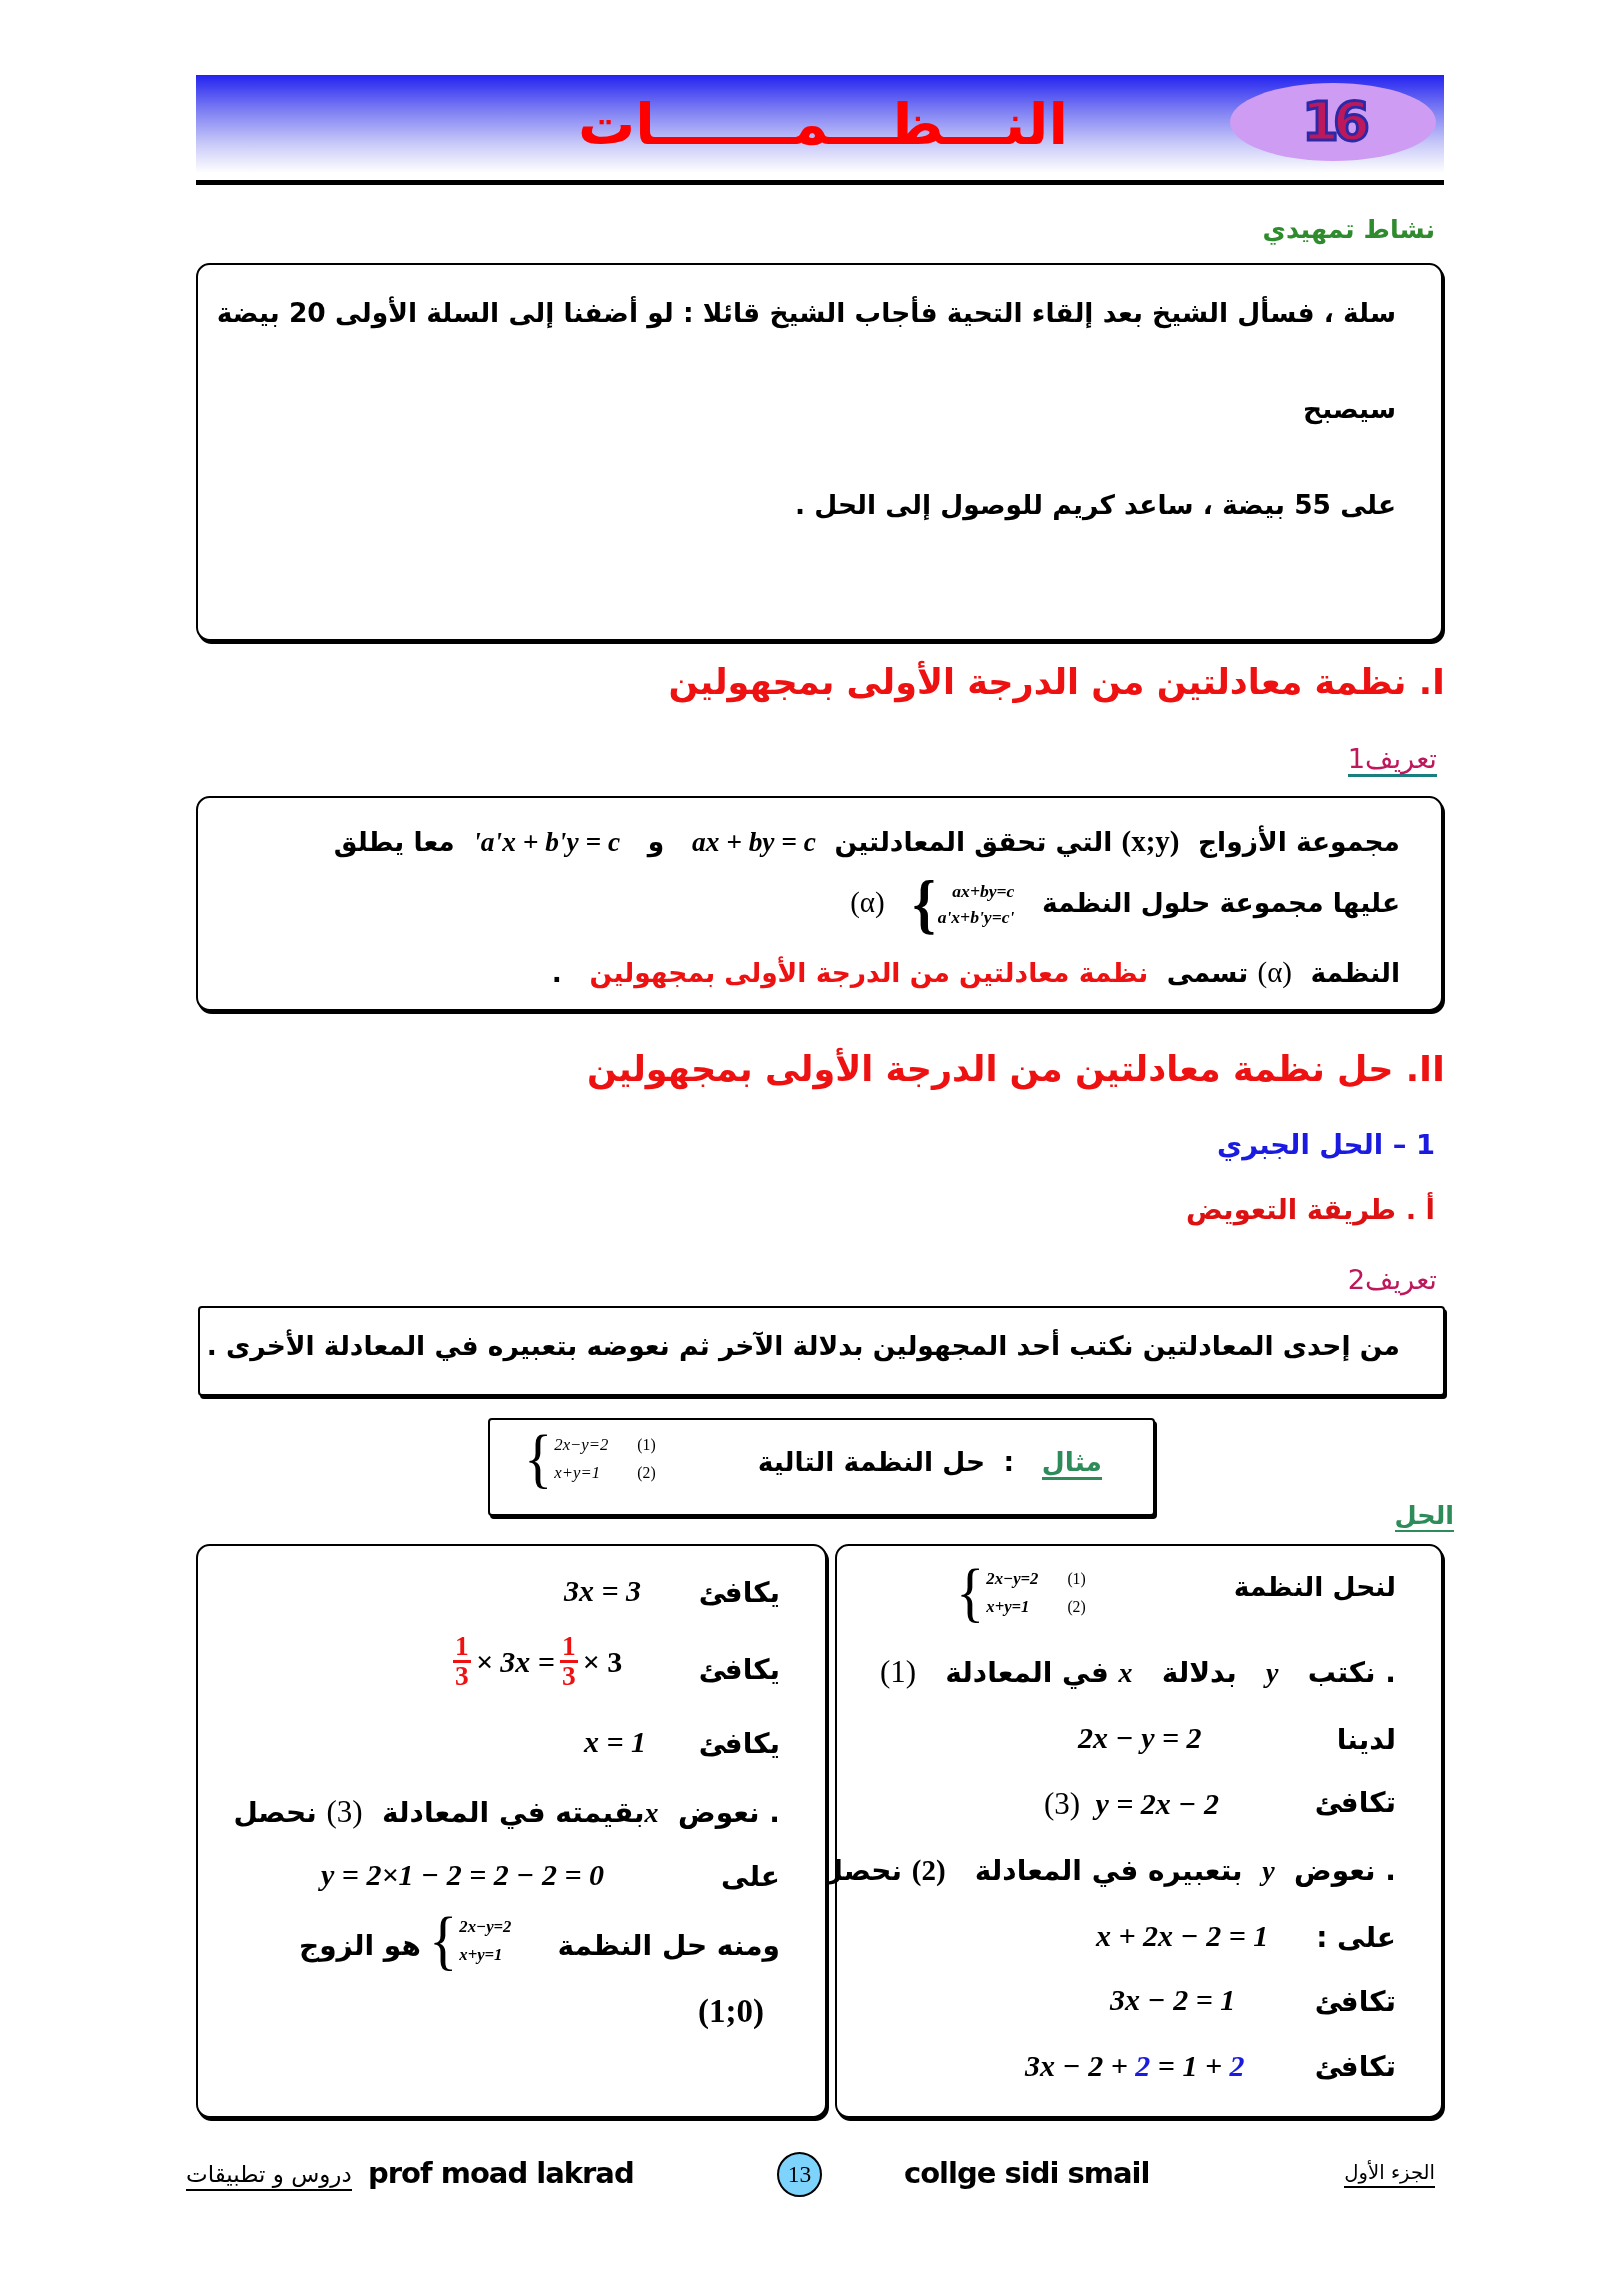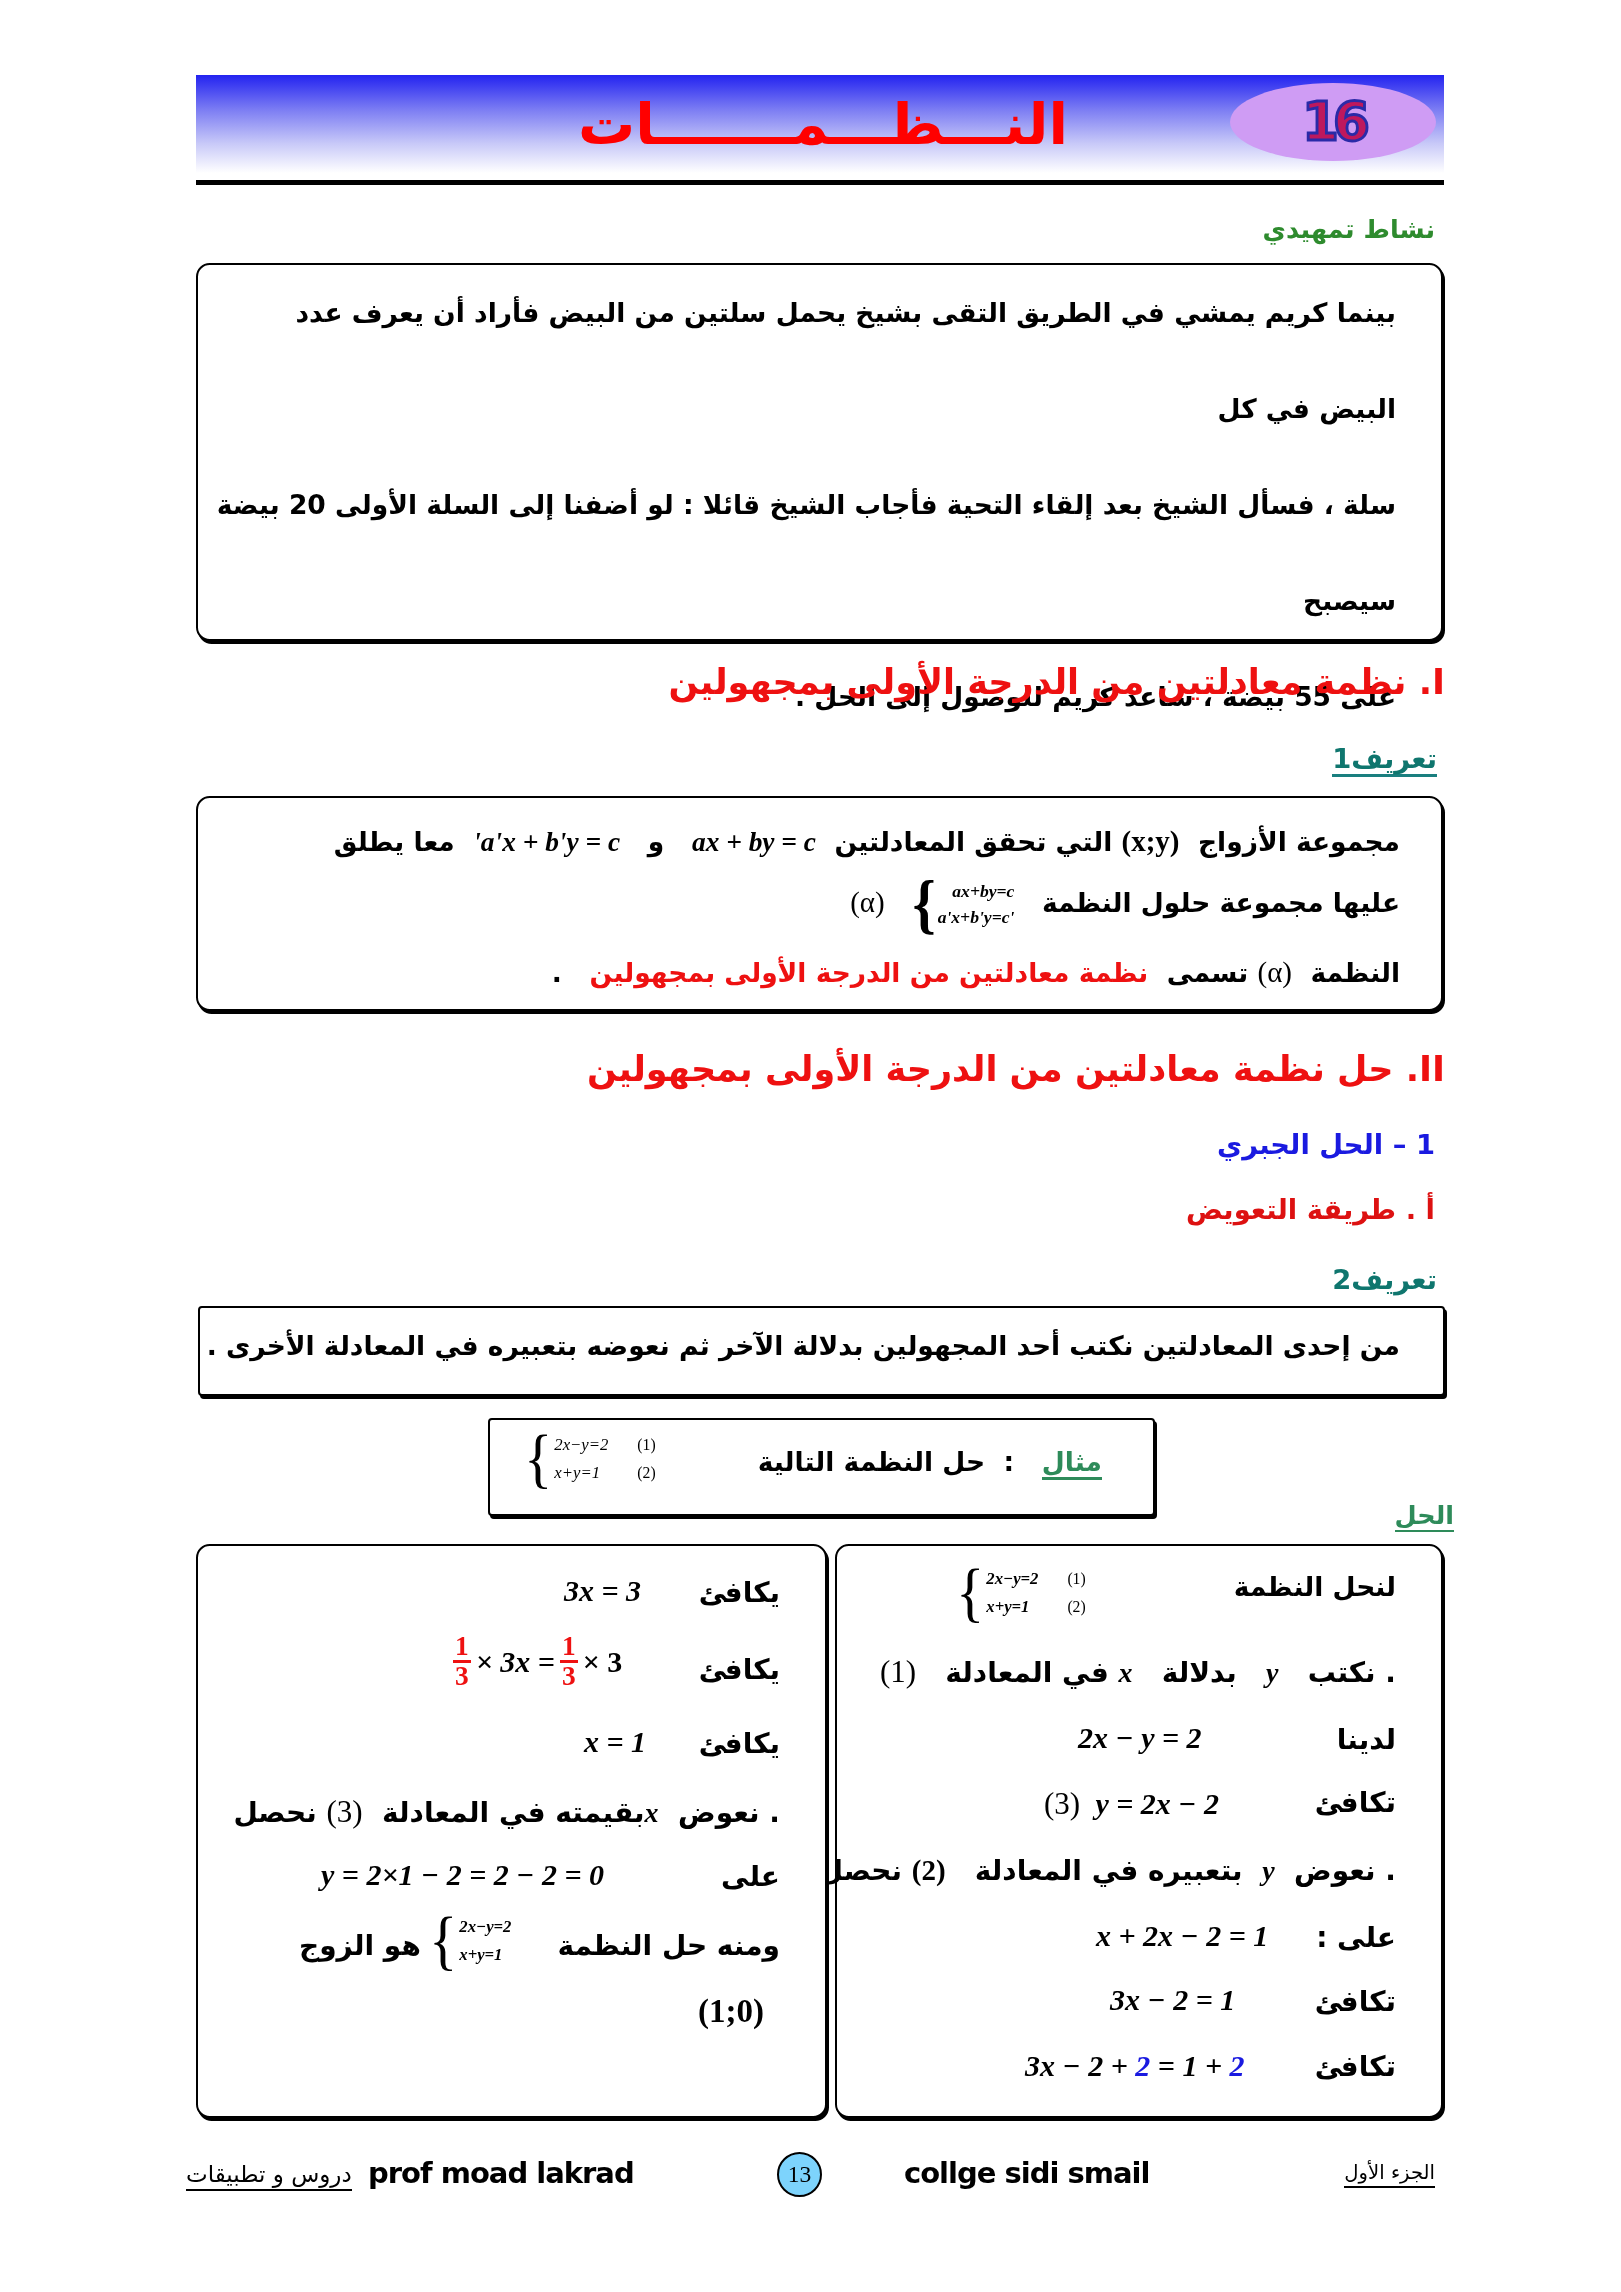--- a/index.html
+++ b/index.html
@@ -18,21 +18,21 @@
                   line-height: 88px; direction: rtl; }
   #badge { left: 1230px; top: 83px; width: 206px; height: 78px; border-radius: 50%;
            background: #cf9cf4; }
   #badge-num { left: 1230px; top: 83px; width: 206px; height: 78px; text-align: center; line-height: 78px;
                font-family: "DejaVu Sans", sans-serif; font-weight: bold; font-size: 53px; color: #be185d;
                -webkit-text-stroke: 2.9px #2a2aa8; letter-spacing: -5.9px; }
   #header-rule { left: 196px; top: 180px; width: 1248px; height: 4.9px; background: #000; }
 
   
   .green-head { color: #2e8b2e; font-weight: bold; font-size: 25.5px; }
-  .teal-head { color: #0f766e; font-weight: bold; font-size: 27.4px; }
+  .teal-head { color: #be185d; font-weight: normal; font-size: 27.4px; }
   .red-head { color: #ee1111; font-weight: bold; font-size: 35px; }
   .blue-head { color: #1a1ae0; font-weight: bold; font-size: 27.4px; }
   .red-sub { color: #dd1111; font-weight: bold; font-size: 27.4px; }
 
   .box { border: 2.9px solid #000; border-radius: 13.7px; background: #fff; box-shadow: 2px 2.9px 0 #000; }
   .para { font-size: 26.5px; font-weight: bold; line-height: 96px; }
   .line { font-size: 26.5px; font-weight: bold; white-space: nowrap; }
   .red { color: #ee1111; }
   .blue { color: #1a1ae0; }
   .underline-green { border-bottom: 3.9px solid #2e8b5a; }
@@ -54,21 +54,20 @@
 
 <div class="abs" id="banner"></div>
 <div class="abs" id="banner-title">النـــظـــمـــــــات</div>
 <div class="abs" id="badge"></div>
 <div class="abs" id="badge-num">16</div>
 <div class="abs" id="header-rule"></div>
 
 <div class="abs rtl green-head" style="right:186px; top:214px;">نشاط تمهيدي</div>
 <div class="abs box" style="left:196px; top:263px; width:1243px; height:374px;"></div>
 <div class="abs rtl para" style="right:225px; top:265px; width:1186px;">
-  <div>بينما  كريم يمشي في الطريق  التقى بشيخ يحمل  سلتين من البيض  فأراد  أن يعرف عدد البيض في كل</div>
   <div>سلة ، فسأل الشيخ  بعد إلقاء التحية  فأجاب الشيخ قائلا : لو أضفنا إلى السلة الأولى 20 بيضة سيصبح</div>
   <div>على 55 بيضة ، ساعد كريم للوصول  إلى الحل .</div>
 </div>
 
 <div class="abs rtl red-head" style="right:176px; top:662px;">I. نظمة معادلتين من الدرجة الأولى بمجهولين</div>
 <div class="abs rtl teal-head underline-teal" style="right:184px; top:743px;">تعريف1</div>
 <div class="abs box" style="left:196px; top:796px; width:1243px; height:211px;"></div>
 
 <div class="abs rtl line" style="right:221px; top:825px;">
   <span>مجموعة الأزواج</span>

